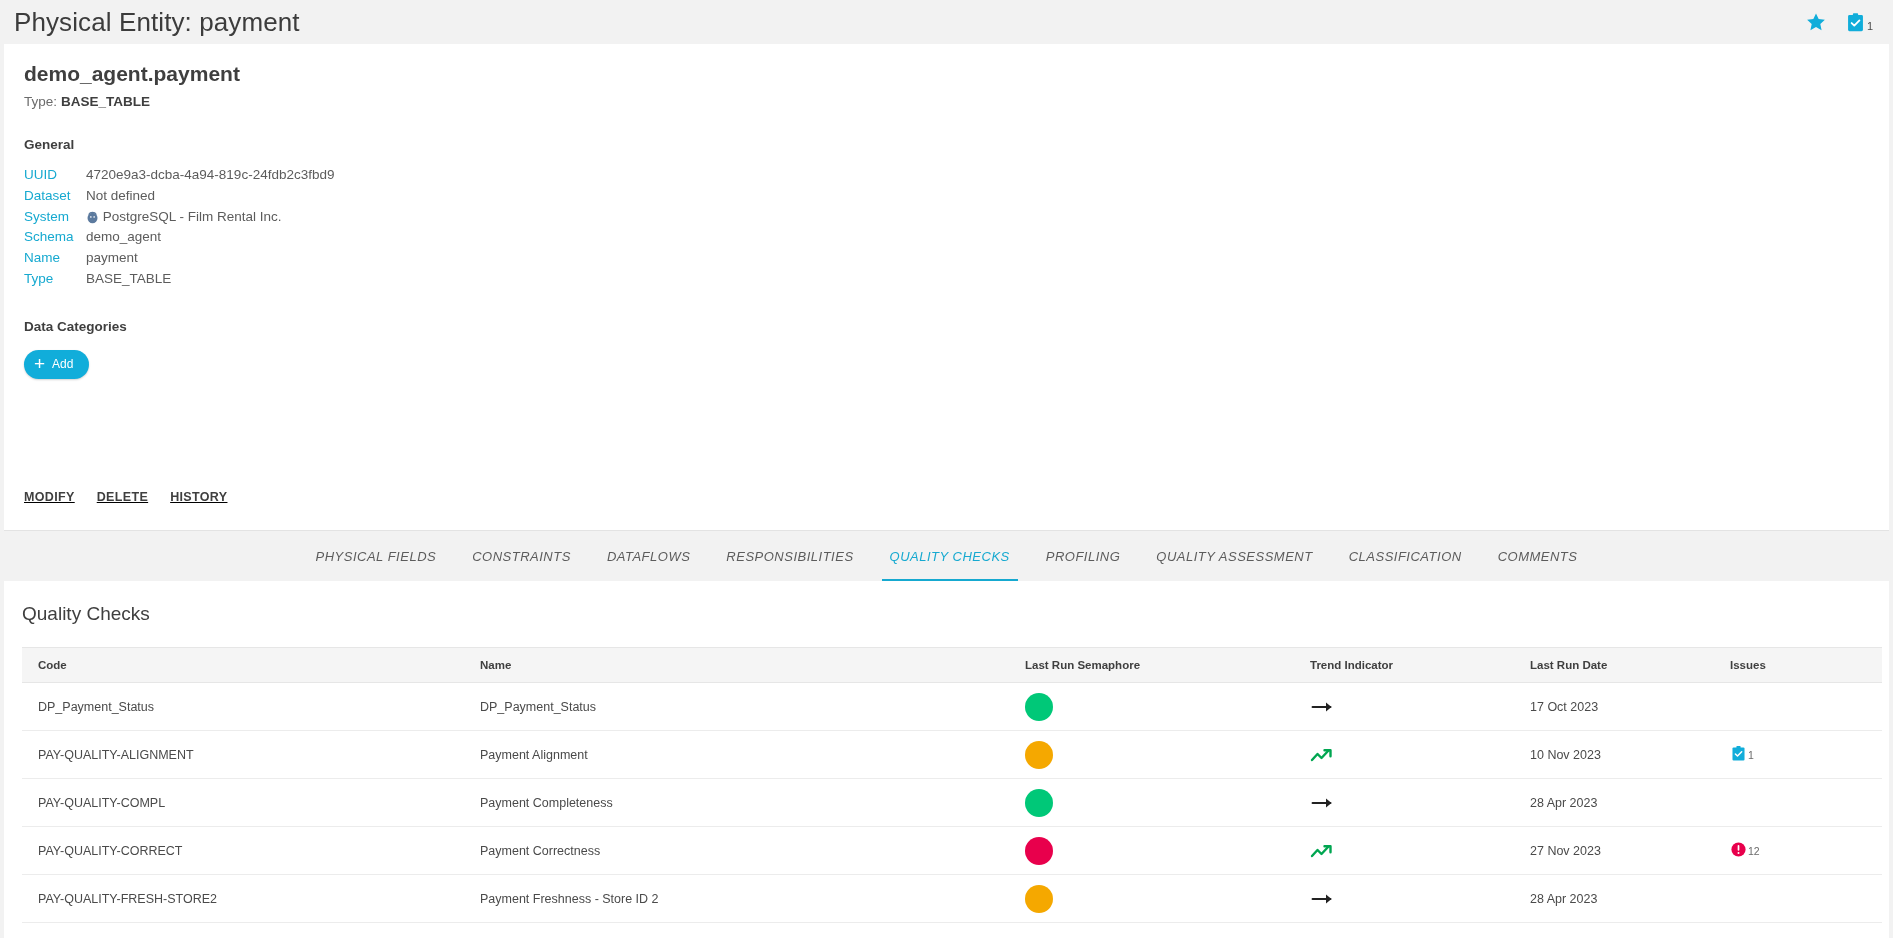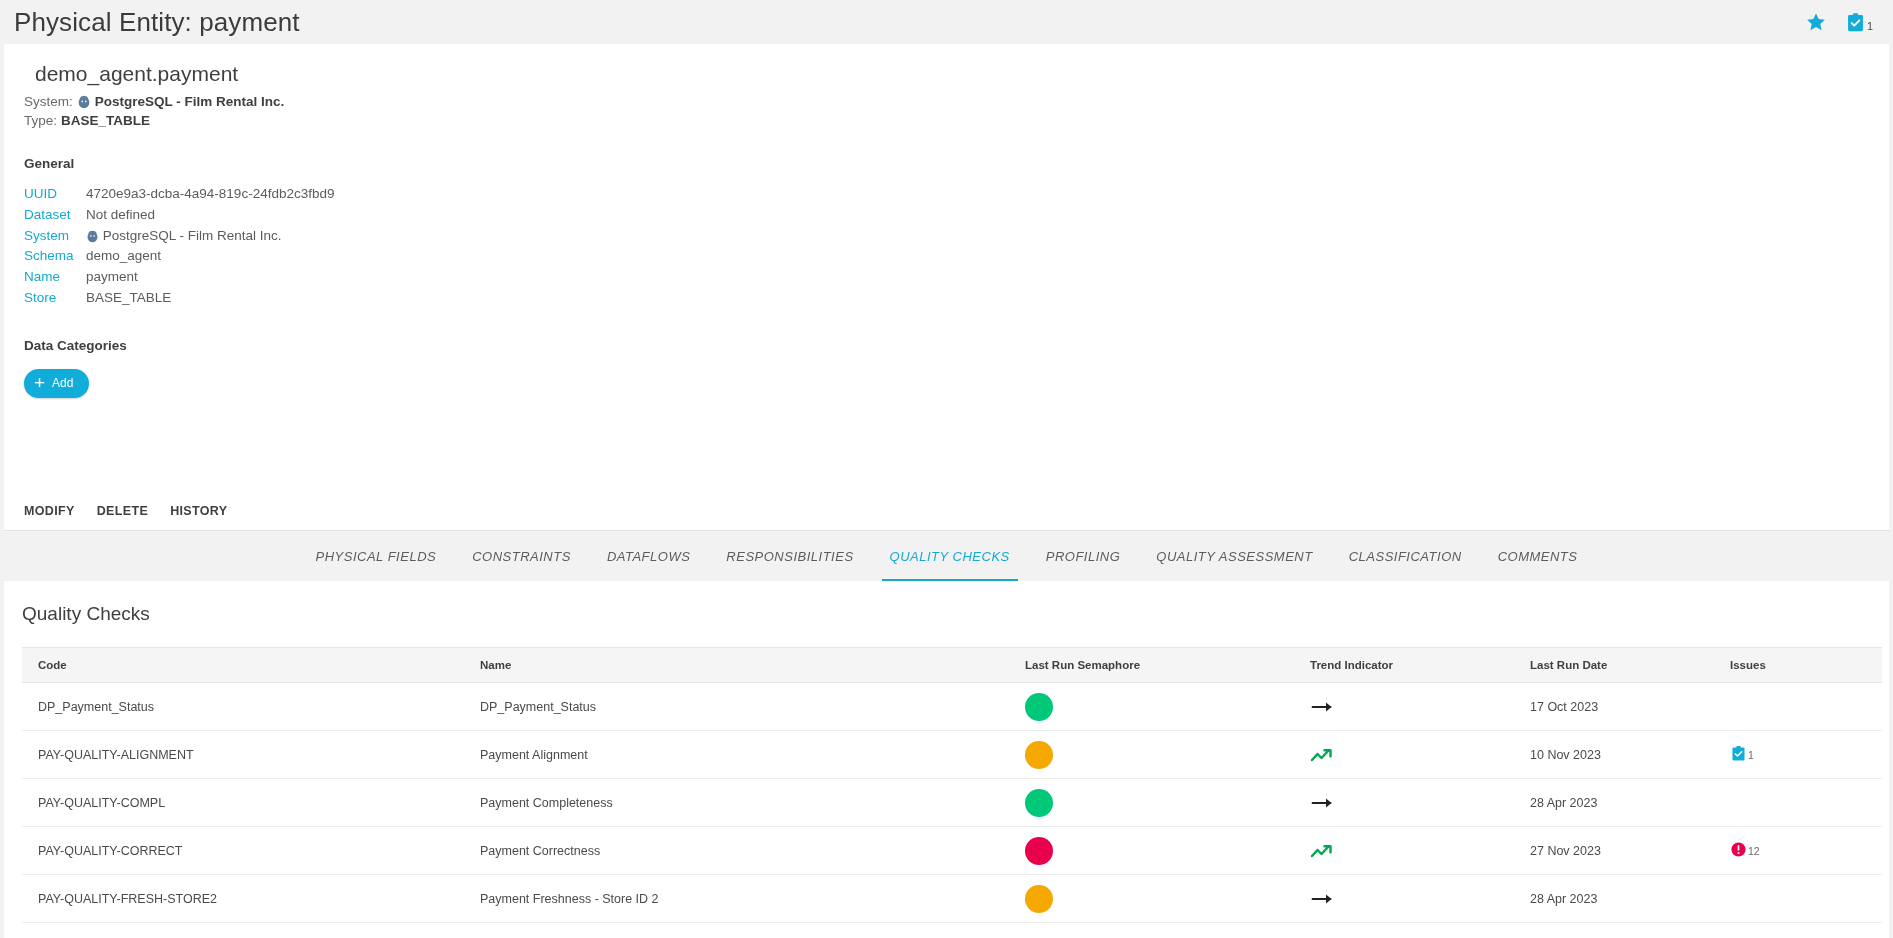--- a/index.html
+++ b/index.html
@@ -55,22 +55,22 @@
     background: #ffffff;
     margin: 0 4px;
     padding: 16px 20px 0 20px;
     border-bottom: 1px solid #e3e3e3;
     height: 487px;
     position: relative;
   }
   .entity-name {
     font-size: 21px;
     color: #3f3f3f;
-    font-weight: 400;
-    margin: 2px 0 8px 11px;
+    font-weight: 700;
+    margin: 2px 0 8px 0;
   }
   .meta-line {
     font-size: 13.5px;
     color: #6b6b6b;
     margin: 0 0 4px 0;
     display: flex;
     align-items: center;
     gap: 4px;
   }
   .meta-line b { color: #3f3f3f; font-weight: bold; }
@@ -122,24 +122,25 @@
   .add-btn .plus {
     font-size: 19px;
     line-height: 1;
     font-weight: 300;
     position: relative;
     top: -1px;
   }
 
   .card-actions {
     position: absolute;
-    bottom: 12px;
+    bottom: 26px;
     left: 20px;
     display: flex;
     gap: 22px;
+    text-decoration: underline;
   }
   .card-actions a {
     font-size: 12.5px;
     font-weight: bold;
     color: #3f3f3f;
     text-decoration: none;
     letter-spacing: 0.35px;
     cursor: pointer;
   }
 
@@ -257,32 +258,20 @@
       </span>
       <span class="count">1</span>
     </span>
   </div>
 </div>
 
 <div class="card">
 
   <div class="entity-name">demo_agent.payment</div>
 
-  <div class="meta-line">
-    <span>System:</span>
-    <span class="pg-icon">
-      <svg width="14" height="14" viewBox="0 0 24 24">
-        <ellipse cx="12" cy="13" rx="9.2" ry="9.6" fill="#5c7a9e"></ellipse>
-        <path d="M5.5 6.2c1-2.2 3.6-3.6 6.5-3.6s5.5 1.4 6.5 3.6" stroke="#5c7a9e" stroke-width="2.4" fill="none"></path>
-        <ellipse cx="9" cy="11" rx="1.3" ry="1.6" fill="#ffffff"></ellipse>
-        <ellipse cx="15" cy="11" rx="1.3" ry="1.6" fill="#ffffff"></ellipse>
-      </svg>
-    </span>
-    <b>PostgreSQL - Film Rental Inc.</b>
-  </div>
 
   <div class="meta-line">
     <span>Type:</span>
     <b>BASE_TABLE</b>
   </div>
 
 
   <div class="section-title">General</div>
 
   <table class="kv-table">
@@ -311,21 +300,21 @@
       </tr>
       <tr>
         <td class="kv-key">Schema</td>
         <td class="kv-val">demo_agent</td>
       </tr>
       <tr>
         <td class="kv-key">Name</td>
         <td class="kv-val">payment</td>
       </tr>
       <tr>
-        <td class="kv-key">Store</td>
+        <td class="kv-key">Type</td>
         <td class="kv-val">BASE_TABLE</td>
       </tr>
     </tbody>
   </table>
 
   <div class="section-title">Data Categories</div>
 
   <button class="add-btn">
     <span class="plus">+</span>
     <span>Add</span>

